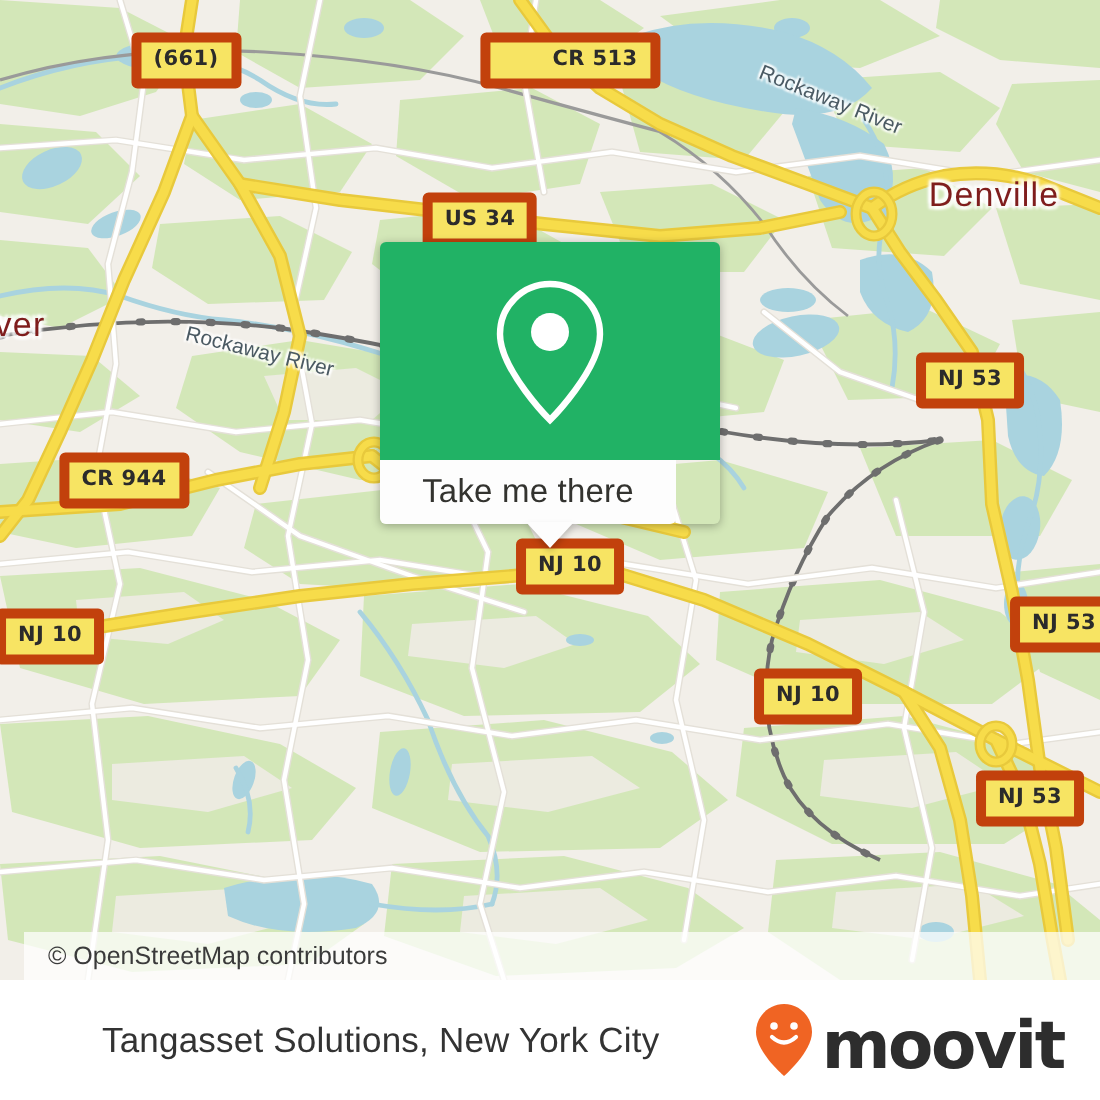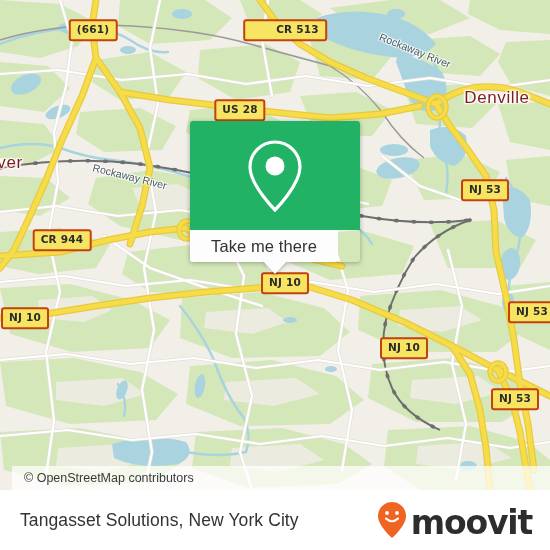--- a/index.html
+++ b/index.html
@@ -33,21 +33,21 @@
     left: 0; top: 0;
     width: 550px;
     height: 490px;
     display: block;
   }
 
   
   .shield {
     position: absolute;
     background: #f7e463;
-    border: 2px solid #c2410c;
+    border: 5px solid #c2410c;
     border-radius: 3px;
     color: #2b2b2b;
     font-family: "DejaVu Sans", sans-serif;
     font-size: 10.5px;
     font-weight: bold;
     line-height: 1;
     padding: 3px 6px 4px 6px;
     white-space: nowrap;
     letter-spacing: .2px;
     box-sizing: border-box;
@@ -167,20 +167,21 @@
     box-sizing: border-box;
     padding: 0 18px 0 20px;
     z-index: 60;
   }
   #footer-title {
     color: #333333;
     font-family: "Liberation Sans", sans-serif;
     font-size: 17.5px;
     letter-spacing: .1px;
     white-space: nowrap;
+    margin-left: 31px;
   }
   #moovit-logo {
     display: flex;
     align-items: flex-end;
     gap: 4px;
   }
   #moovit-wordmark {
     color: #2d2d2d;
     font-family: "DejaVu Sans", sans-serif;
     font-size: 33px;
@@ -390,21 +391,21 @@
     </svg>
 
     <div class="water-label" style="left:93px; top:161px; transform: rotate(14deg);">Rockaway River</div>
     <div class="water-label" style="left:380px; top:30px; transform: rotate(22deg);">Rockaway River</div>
 
     <div class="place-label" style="left:497px; top:98px;">Denville</div>
     <div class="place-label" style="left:10px; top:163px;">ver</div>
 
     <div class="shield" style="left:93px; top:30px;">(661)</div>
     <div class="shield" style="left:285px; top:30px;padding-left:31px;">CR 513</div>
-    <div class="shield" style="left:240px; top:110px;">US 28</div>
+    <div class="shield" style="left:240px; top:110px;">US 34</div>
     <div class="shield" style="left:62px; top:240px;">CR 944</div>
     <div class="shield" style="left:485px; top:190px;">NJ 53</div>
     <div class="shield" style="left:285px; top:283px;">NJ 10</div>
     <div class="shield" style="left:25px; top:318px;">NJ 10</div>
     <div class="shield" style="left:532px; top:312px;">NJ 53</div>
     <div class="shield" style="left:404px; top:348px;">NJ 10</div>
     <div class="shield" style="left:515px; top:399px;">NJ 53</div>
 
     <div id="popup-card">
       <div id="popup-green">

